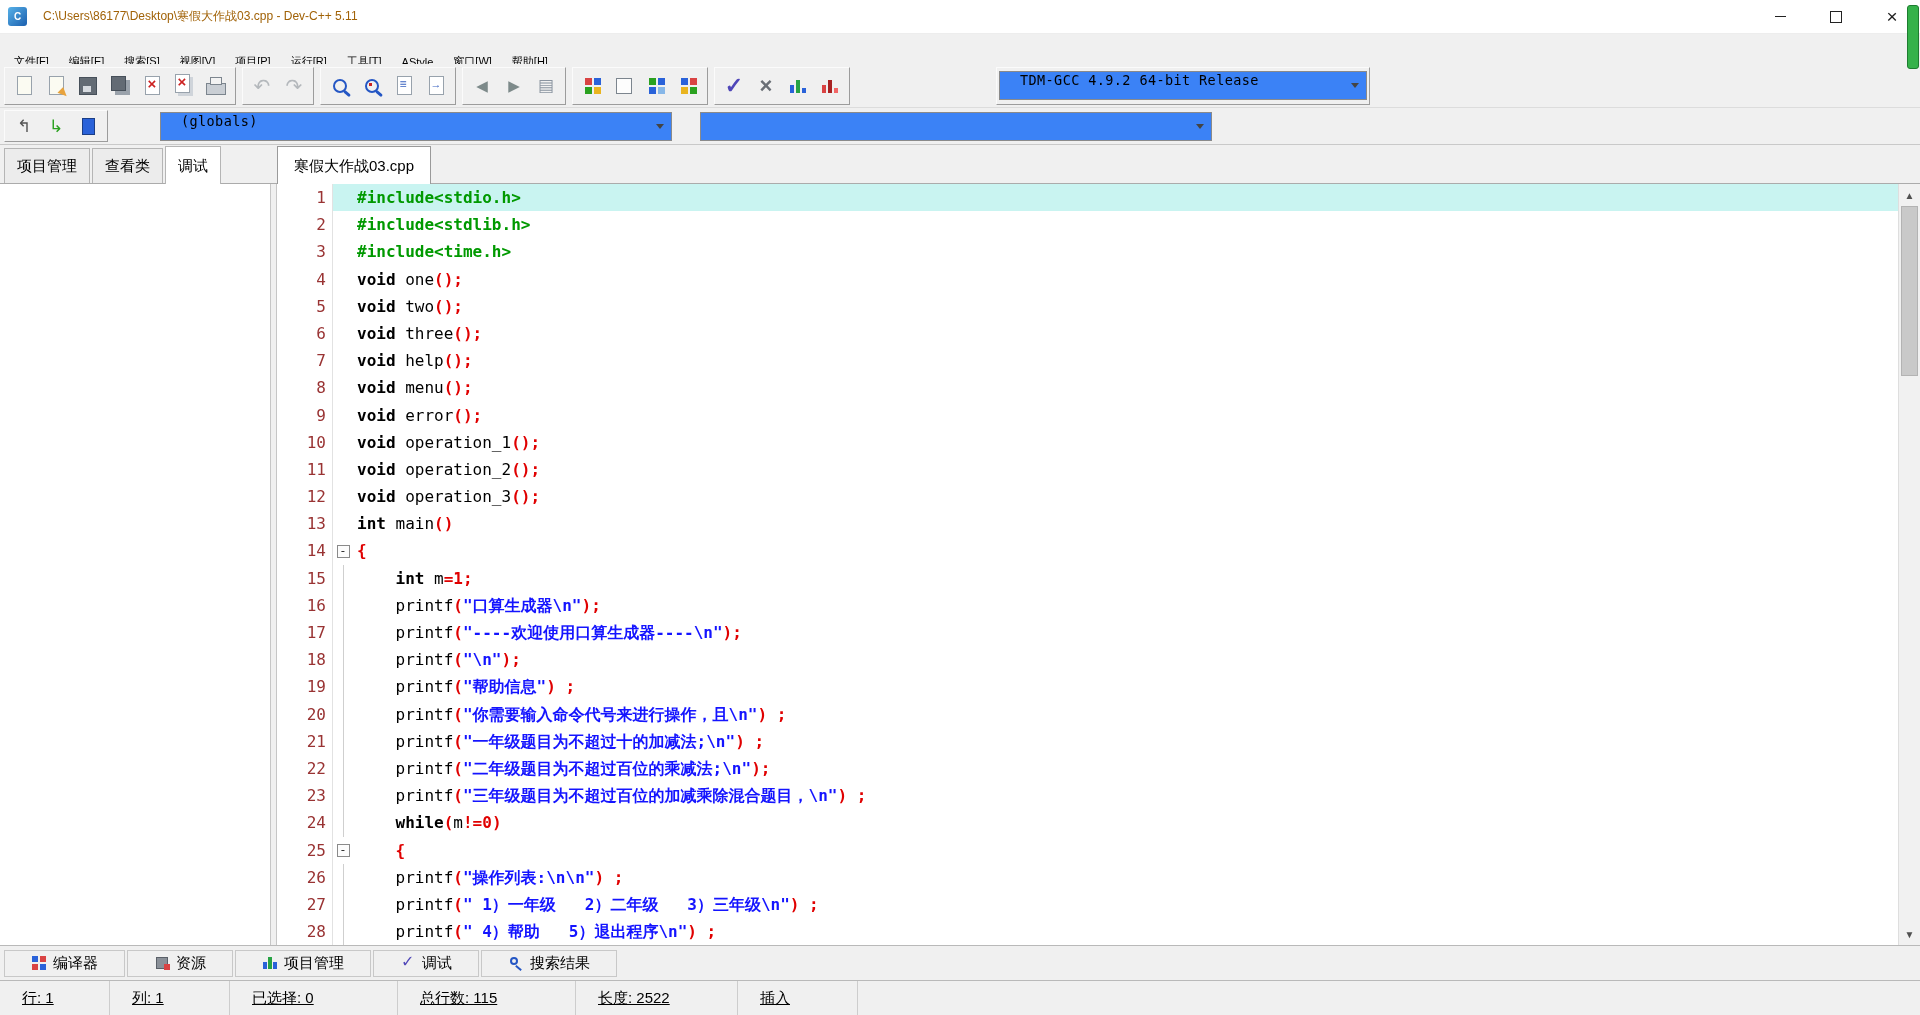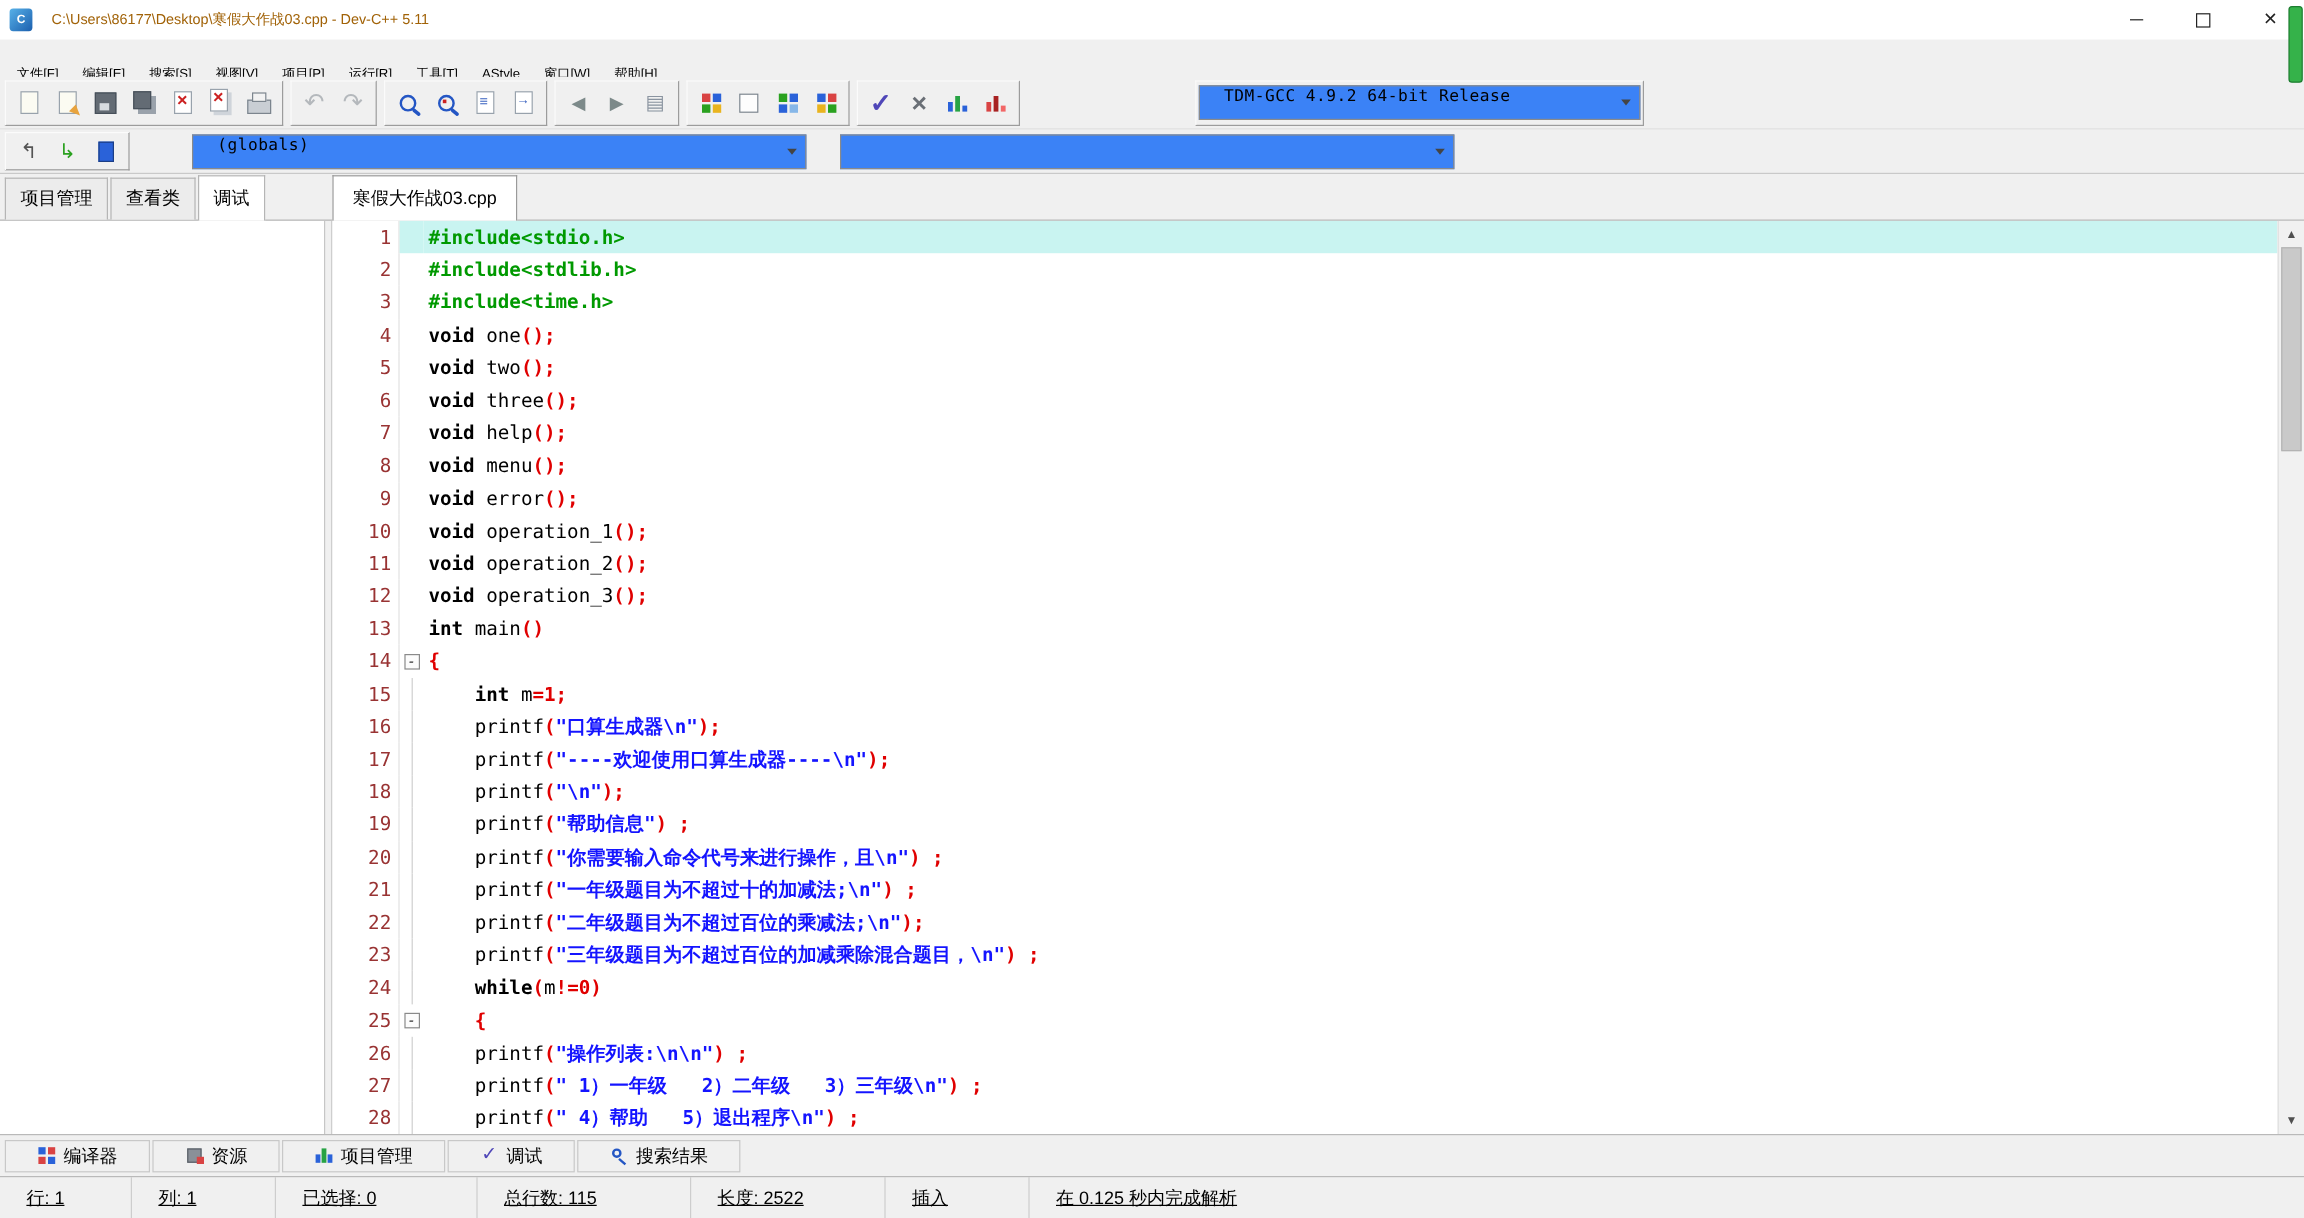--- a/index.html
+++ b/index.html
@@ -483,16 +483,15 @@
       </div>
     </div>
 
   <div class="statusbar">
       <div class="seg">行: 1</div>
       <div class="seg">列: 1</div>
       <div class="seg">已选择: 0</div>
       <div class="seg">总行数: 115</div>
       <div class="seg">长度: 2522</div>
       <div class="seg">插入</div>
-      <div class="seg">在 0.125 秒内完成解析</div>
     </div>
 
 </div>
 
 </body></html>

